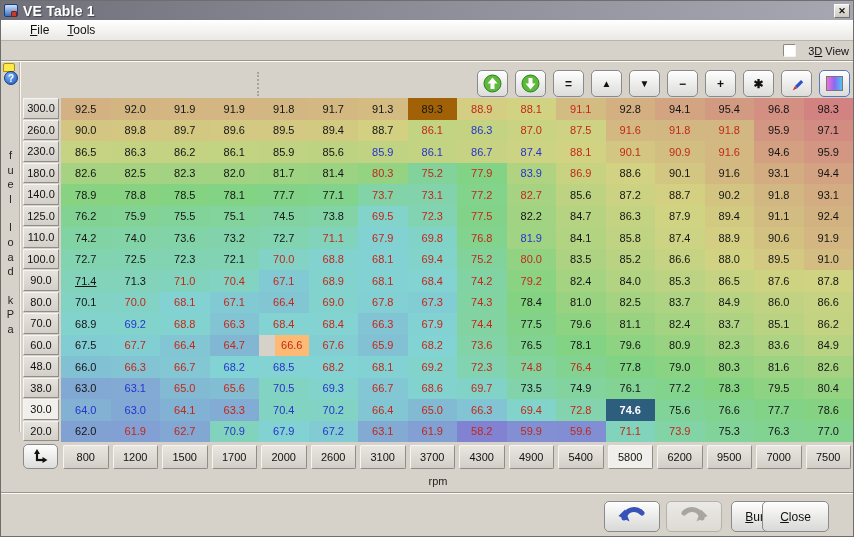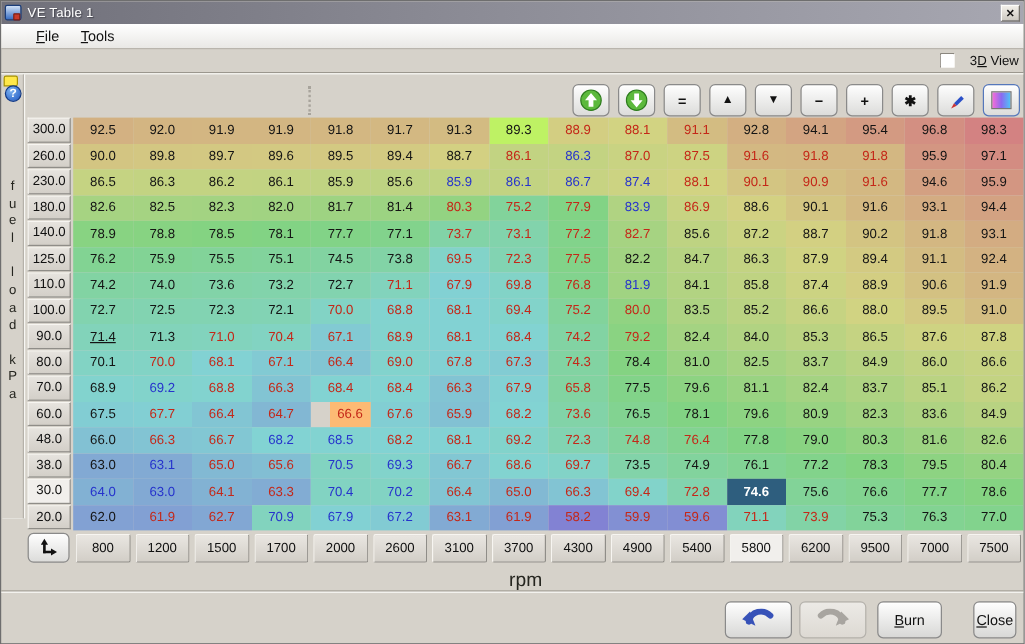--- a/index.html
+++ b/index.html
@@ -7,21 +7,21 @@
   body { font-family: "Liberation Sans", sans-serif; }
   .window { position: relative; width: 854px; height: 537px; background: #d6d2ca; border: 1px solid #6e6e6e; overflow: hidden; }
 
   
   .titlebar { position: absolute; top: 0; left: 0; right: 0; height: 19px;
     background: linear-gradient(90deg,#70707a 0%,#8b8b95 45%,#a7a7b1 100%);
     display: flex; align-items: center; padding: 0 3px; }
   .win-icon { width: 14px; height: 13px; margin-right: 5px; position: relative; }
   .win-icon .sheet { position: absolute; inset: 0; background: linear-gradient(180deg,#cfe0f5,#3a6fc4); border: 1px solid #1a3d7a; border-radius: 2px; }
   .win-icon .dot { position: absolute; right: 1px; bottom: 0; width: 6px; height: 6px; background: #c83a2a; border: 1px solid #7d1d12; border-radius: 1px; }
-  .title-text { color: #fff; font-size: 11px; font-weight: normal; text-shadow: 1px 1px 1px #44444c; letter-spacing: .2px; }
+  .title-text { color: #fff; font-size: 14px; font-weight: bold; text-shadow: 1px 1px 1px #44444c; letter-spacing: .2px; }
   .close-btn { margin-left: auto; width: 16px; height: 14px; background: linear-gradient(180deg,#f2efe9,#cdc9c1);
     border: 1px solid; border-color: #fdfdfb #76736c #76736c #fdfdfb; font-size: 9px; font-weight: bold; color: #111;
     display: flex; align-items: center; justify-content: center; cursor: default; }
 
   
   .menubar { position: absolute; top: 19px; left: 0; right: 0; height: 21px;
     background: linear-gradient(180deg,#ffffff,#e9e8e5); border-bottom: 1px solid #b9b5ad;
     display: flex; align-items: center; padding-left: 20px; }
   .menu-item { font-size: 12px; color: #111; padding: 2px 9px; }
   .u { text-decoration: underline; }
@@ -60,21 +60,21 @@
   .cell { display: flex; align-items: center; justify-content: center; font-size: 11px; }
   .rowhdr { background: linear-gradient(180deg,#e6e3de,#d3cfc8); border: 1px solid;
     border-color: #f7f5f1 #8f8d88 #8f8d88 #f7f5f1; margin: 0 2px 1px 0; color: #111; }
   .colhdr { grid-row: 17; background: linear-gradient(180deg,#e9e6e1,#d2cec7); border: 1px solid;
     border-color: #f7f5f1 #8f8d88 #8f8d88 #f7f5f1; border-radius: 2px; margin: 3px 2px 0 2px; height: 24px; color: #111; }
   .hdr-sel { background: #f1efec !important; }
   .cell.sel { font-weight: bold; }
   .corner { grid-row: 17; margin: 2px 3px 0 0; height: 25px; border-radius: 5px; border: 1px solid #8a8a8a;
     background: linear-gradient(180deg,#fefefe,#dcdcda); display: flex; align-items: center; justify-content: center; }
 
-  .rpm-label { position: absolute; left: 22px; top: 413px; width: 830px; text-align: center; font-size: 16px; color: #25251f; }
+  .rpm-label { position: absolute; left: 22px; top: 413px; width: 830px; text-align: center; font-size: 11px; color: #25251f; }
   .footer-sep { top: 430px; }
 
   
   .fbtn { position: absolute; top: 439px; height: 31px; border-radius: 5px; border: 1px solid #8a8a8a;
     background: linear-gradient(180deg,#fefefe,#d8d8d6); box-shadow: inset 0 1px 0 #fff;
     display: flex; align-items: center; justify-content: center; font-size: 12px; color: #111; }
   .fbtn.disabled { border-color: #b5b2ac; background: linear-gradient(180deg,#eceae6,#ddd9d3); box-shadow: none; }
 </style>
 </head>
 <body>
@@ -157,21 +157,21 @@
 
     <div class="ve-grid">
         <div class="cell rowhdr">300.0</div>
         <div class="cell data" style="background: rgb(211, 177, 130); color: rgb(20, 20, 20);">92.5</div>
         <div class="cell data" style="background: rgb(211, 181, 130); color: rgb(20, 20, 20);">92.0</div>
         <div class="cell data" style="background: rgb(211, 182, 130); color: rgb(20, 20, 20);">91.9</div>
         <div class="cell data" style="background: rgb(211, 182, 130); color: rgb(20, 20, 20);">91.9</div>
         <div class="cell data" style="background: rgb(211, 183, 130); color: rgb(20, 20, 20);">91.8</div>
         <div class="cell data" style="background: rgb(211, 184, 130); color: rgb(20, 20, 20);">91.7</div>
         <div class="cell data" style="background: rgb(211, 187, 130); color: rgb(20, 20, 20);">91.3</div>
-        <div class="cell data" style="background: #bef264; color: rgb(20, 20, 20);">89.3</div>
+        <div class="cell data" style="background: #a16207; color: rgb(20, 20, 20);">89.3</div>
         <div class="cell data" style="background: rgb(211, 206, 130); color: rgb(196, 39, 24);">88.9</div>
         <div class="cell data" style="background: rgb(210, 211, 130); color: rgb(196, 39, 24);">88.1</div>
         <div class="cell data" style="background: rgb(211, 188, 130); color: rgb(196, 39, 24);">91.1</div>
         <div class="cell data" style="background: rgb(211, 175, 130); color: rgb(20, 20, 20);">92.8</div>
         <div class="cell data" style="background: rgb(211, 164, 130); color: rgb(20, 20, 20);">94.1</div>
         <div class="cell data" style="background: rgb(211, 154, 130); color: rgb(20, 20, 20);">95.4</div>
         <div class="cell data" style="background: rgb(211, 143, 130); color: rgb(20, 20, 20);">96.8</div>
         <div class="cell data" style="background: rgb(211, 130, 130); color: rgb(20, 20, 20);">98.3</div>
         <div class="cell rowhdr">260.0</div>
         <div class="cell data" style="background: rgb(211, 197, 130); color: rgb(20, 20, 20);">90.0</div>
@@ -328,21 +328,21 @@
         <div class="cell data" style="background: rgb(198, 211, 130); color: rgb(20, 20, 20);">86.6</div>
         <div class="cell rowhdr">70.0</div>
         <div class="cell data" style="background: rgb(130, 211, 206); color: rgb(20, 20, 20);">68.9</div>
         <div class="cell data" style="background: rgb(130, 211, 203); color: rgb(38, 51, 204);">69.2</div>
         <div class="cell data" style="background: rgb(130, 211, 207); color: rgb(196, 39, 24);">68.8</div>
         <div class="cell data" style="background: rgb(130, 196, 211); color: rgb(196, 39, 24);">66.3</div>
         <div class="cell data" style="background: rgb(130, 211, 210); color: rgb(196, 39, 24);">68.4</div>
         <div class="cell data" style="background: rgb(130, 211, 210); color: rgb(196, 39, 24);">68.4</div>
         <div class="cell data" style="background: rgb(130, 196, 211); color: rgb(196, 39, 24);">66.3</div>
         <div class="cell data" style="background: rgb(130, 209, 211); color: rgb(196, 39, 24);">67.9</div>
-        <div class="cell data" style="background: rgb(130, 211, 161); color: rgb(196, 39, 24);">65.8</div>
+        <div class="cell data" style="background: rgb(130, 211, 161); color: rgb(196, 39, 24);">74.4</div>
         <div class="cell data" style="background: rgb(130, 211, 137); color: rgb(20, 20, 20);">77.5</div>
         <div class="cell data" style="background: rgb(141, 211, 130); color: rgb(20, 20, 20);">79.6</div>
         <div class="cell data" style="background: rgb(153, 211, 130); color: rgb(20, 20, 20);">81.1</div>
         <div class="cell data" style="background: rgb(164, 211, 130); color: rgb(20, 20, 20);">82.4</div>
         <div class="cell data" style="background: rgb(174, 211, 130); color: rgb(20, 20, 20);">83.7</div>
         <div class="cell data" style="background: rgb(186, 211, 130); color: rgb(20, 20, 20);">85.1</div>
         <div class="cell data" style="background: rgb(195, 211, 130); color: rgb(20, 20, 20);">86.2</div>
         <div class="cell rowhdr">60.0</div>
         <div class="cell data" style="background: rgb(130, 205, 211); color: rgb(20, 20, 20);">67.5</div>
         <div class="cell data" style="background: rgb(130, 207, 211); color: rgb(196, 39, 24);">67.7</div>
@@ -465,17 +465,17 @@
     </div>
     <div class="fbtn disabled" style="right:131px;width:56px">
       <svg width="28" height="20" viewBox="0 0 28 20">
         <path d="M4 6 C10 0 20 2 22 11" fill="none" stroke="#a8a5a0" stroke-width="5" stroke-linecap="round"></path>
         <polygon points="27.5,9 16.5,14.5 21,2.5" fill="#a8a5a0"></polygon>
         </svg>
     </div>
     <div class="fbtn" style="right:68px;width:54px">
         <span><span class="u">B</span><span>urn</span></span>
       </div>
-    <div class="fbtn" style="right:6px;width:36px">
+    <div class="fbtn" style="right:24px;width:67px">
         <span><span class="u">C</span><span>lose</span></span>
       </div>
   </div>
 </div>
 
 </body></html>

